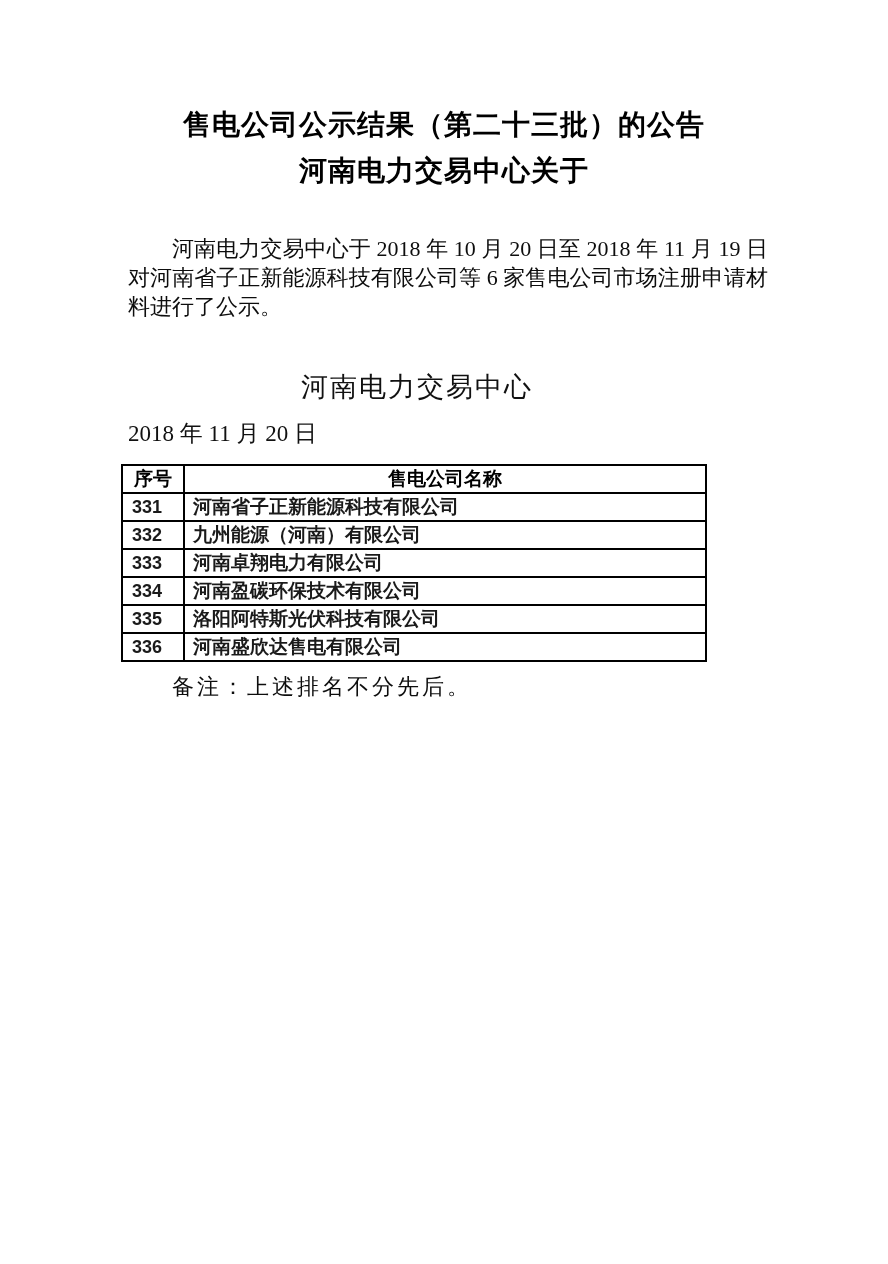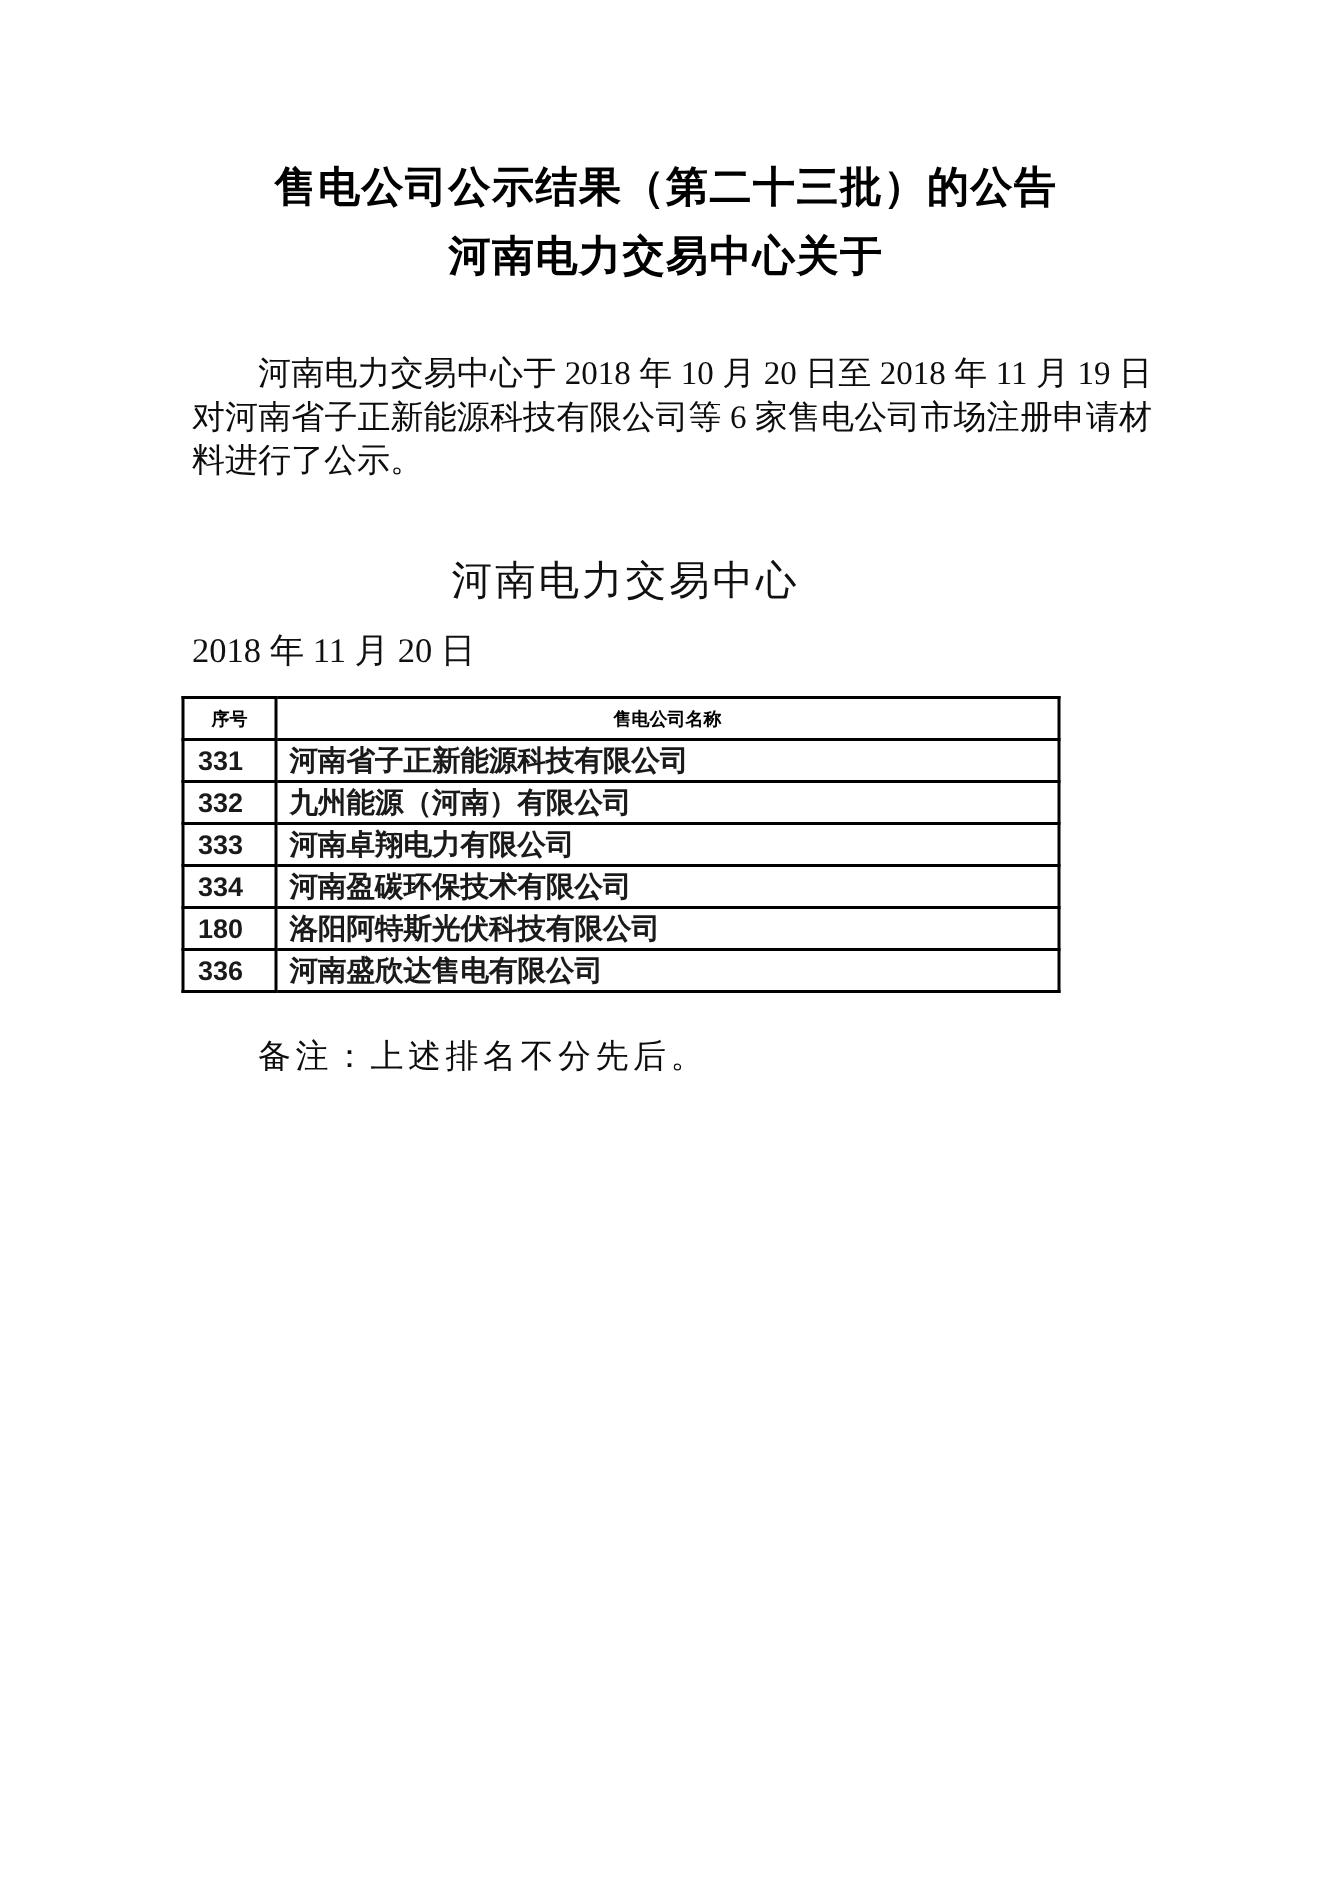--- a/index.html
+++ b/index.html
@@ -71,39 +71,39 @@
   table.company-table th,
   table.company-table td {
     border: 2px solid #000000;
     overflow: hidden;
     white-space: nowrap;
   }
   table.company-table th {
     height: 28px;
     font-family: "Liberation Sans", "DejaVu Sans", sans-serif;
     font-weight: bold;
-    font-size: 12px;
+    font-size: 19px;
     text-align: center;
     color: #000000;
   }
   col.col-serial { width: 62px; }
   table.company-table td { height: 25px; font-weight: bold; }
   td.serial-cell {
     font-family: "Liberation Sans", "DejaVu Sans", sans-serif;
     font-size: 18px;
     padding-left: 9px;
     color: #1a1a1a;
   }
   td.company-name-cell {
     font-size: 19px;
     padding-left: 8px;
     color: #1a1a1a;
   }
   .note-line {
-    margin-top: 27px;
+    margin-top: 10px;
     font-size: 22px;
     line-height: 29px;
     text-indent: 2em;
     letter-spacing: 3px;
     color: #0d0d0d;
   }
 </style>
 </head>
 <body>
 
@@ -146,21 +146,21 @@
         </tr>
         <tr>
           <td class="serial-cell">333</td>
           <td class="company-name-cell">河南卓翔电力有限公司</td>
         </tr>
         <tr>
           <td class="serial-cell">334</td>
           <td class="company-name-cell">河南盈碳环保技术有限公司</td>
         </tr>
         <tr>
-          <td class="serial-cell">180</td>
+          <td class="serial-cell">335</td>
           <td class="company-name-cell">洛阳阿特斯光伏科技有限公司</td>
         </tr>
         <tr>
           <td class="serial-cell">336</td>
           <td class="company-name-cell">河南盛欣达售电有限公司</td>
         </tr>
       </tbody>
     </table>
 
     <div class="note-line">备注：上述排名不分先后。</div>

